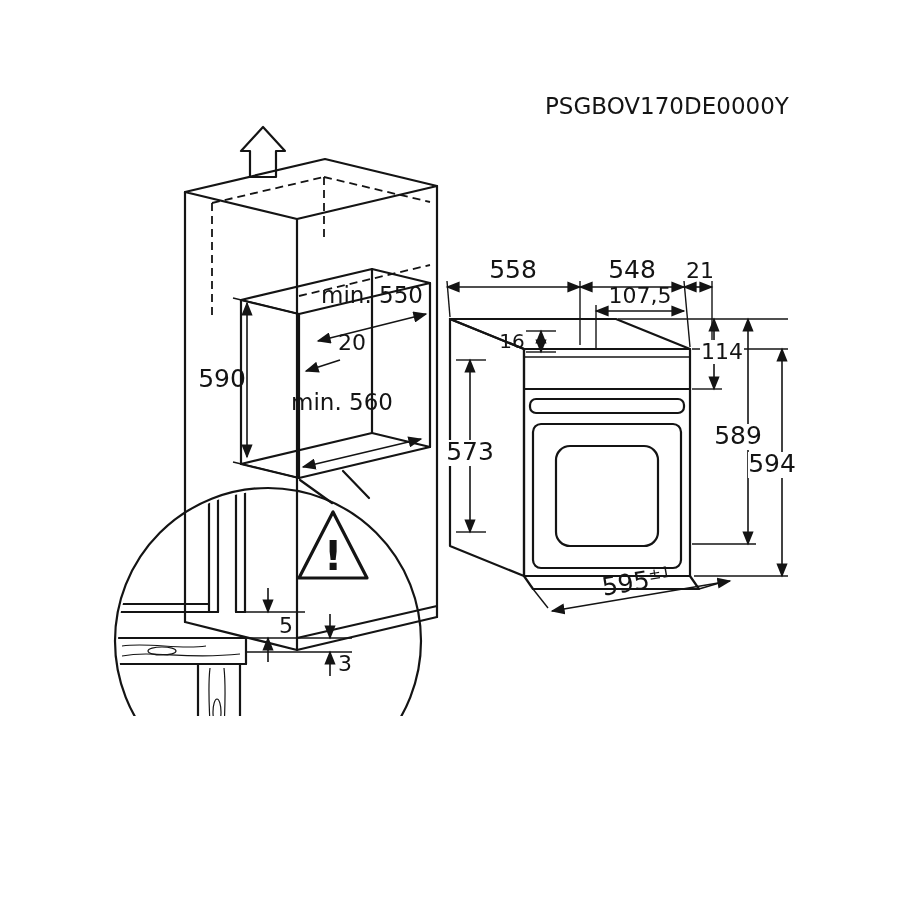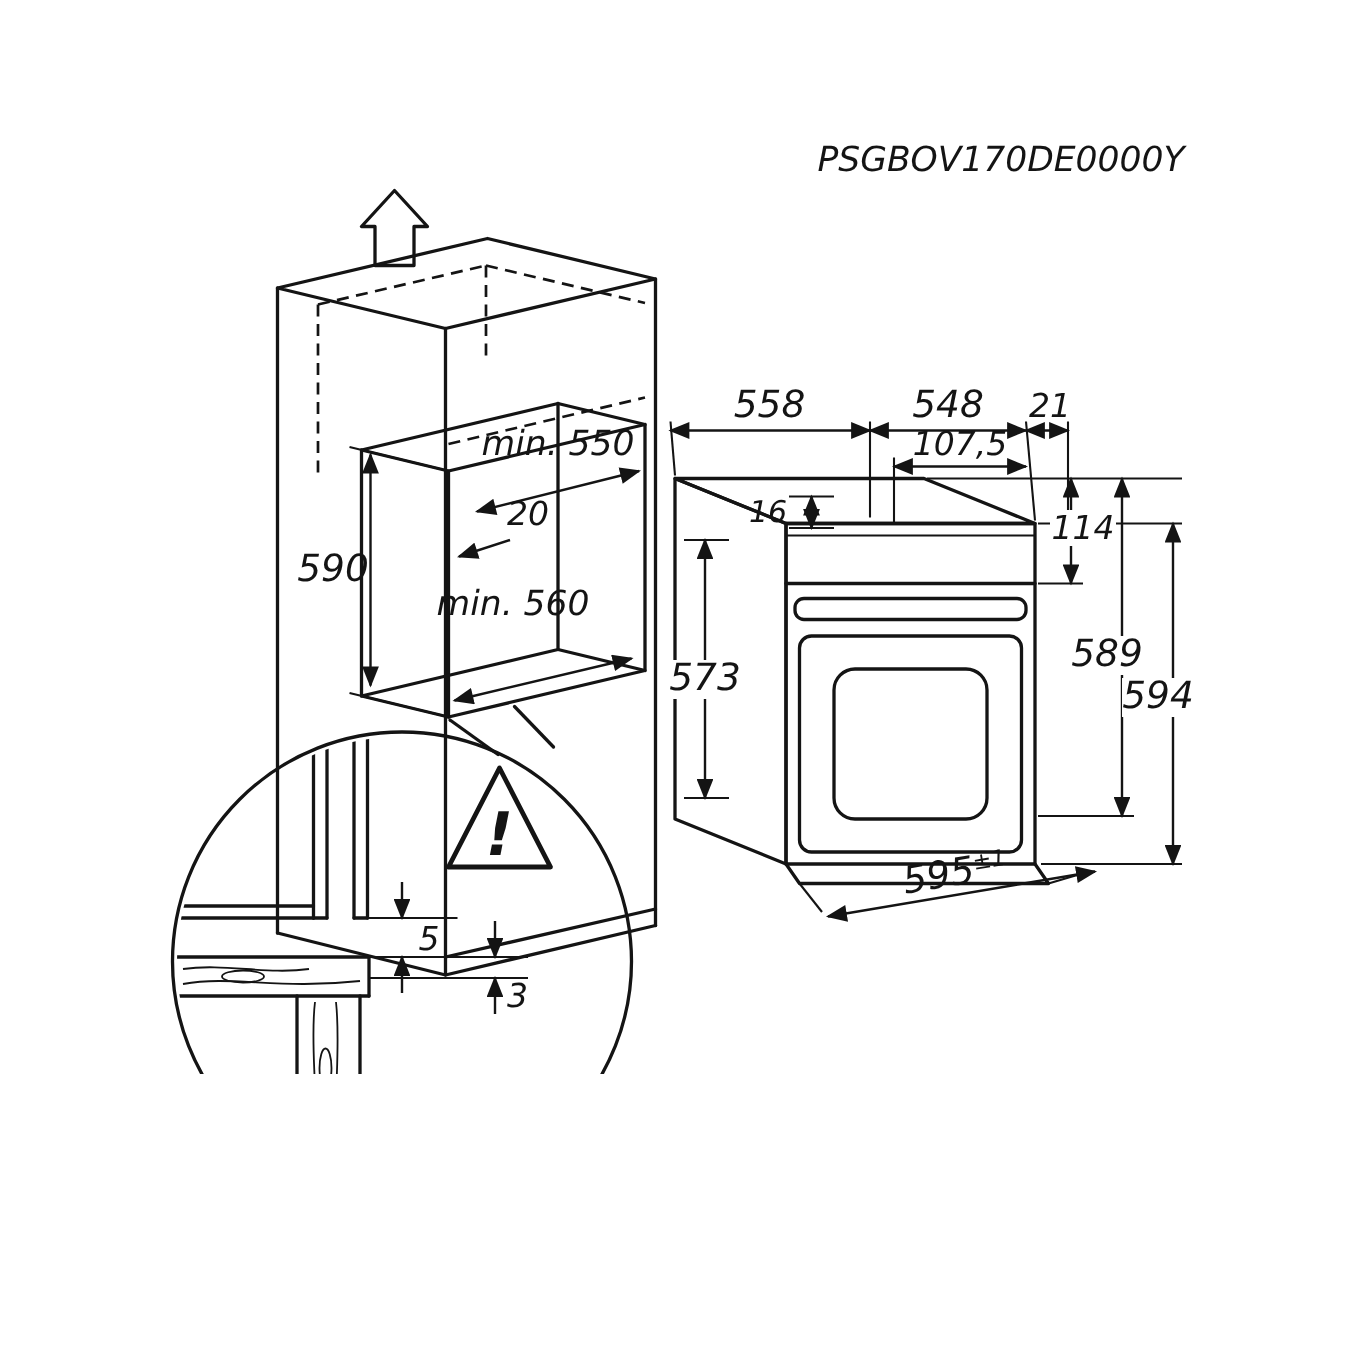--- a/index.html
+++ b/index.html
@@ -1,16 +1,16 @@
 <!DOCTYPE html>
 <html><head>
 <meta charset="utf-8">
 <style>
   html,body{margin:0;padding:0;background:#fff;}
-  .stage{width:900px;height:716px;position:relative;background:#fff;font-style:italic;}
+  .stage{width:900px;height:716px;position:relative;background:#fff;}
   svg text{font-family:"DejaVu Sans","Liberation Sans",sans-serif;fill:#141414;}
   .ln{fill:none;stroke:#141414;stroke-width:2.2;stroke-linecap:round;stroke-linejoin:round;}
   .thin{fill:none;stroke:#141414;stroke-width:1.4;}
   .dim{fill:none;stroke:#141414;stroke-width:1.6;}
   .dash{fill:none;stroke:#141414;stroke-width:1.8;stroke-dasharray:8 5;}
   .grain{fill:none;stroke:#141414;stroke-width:1.2;}
   .t25{font-size:25px;}
   .t23{font-size:23px;}
   .t22{font-size:22px;}
   .t20{font-size:20px;}

